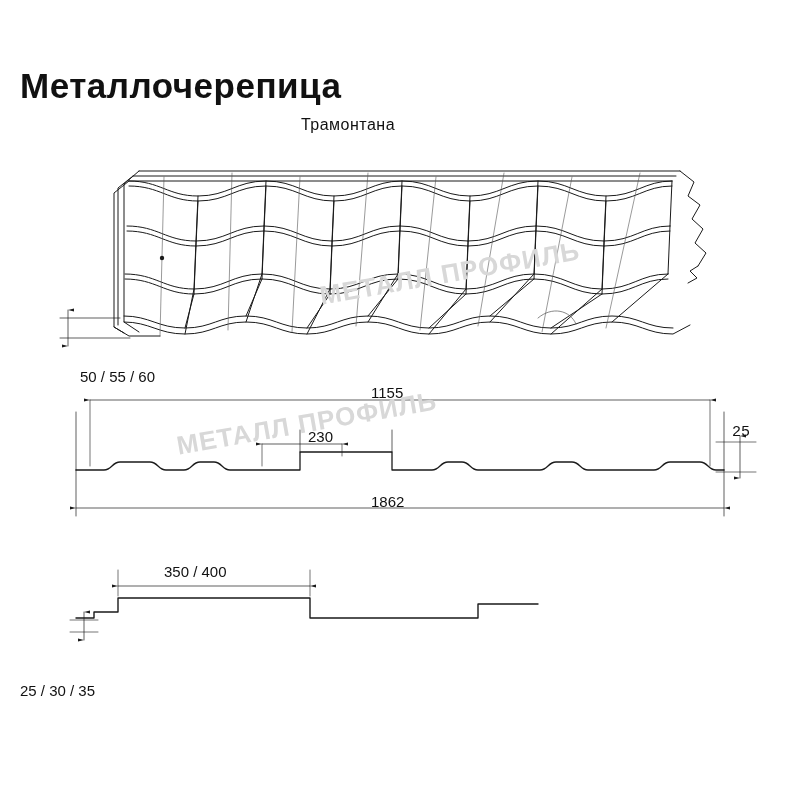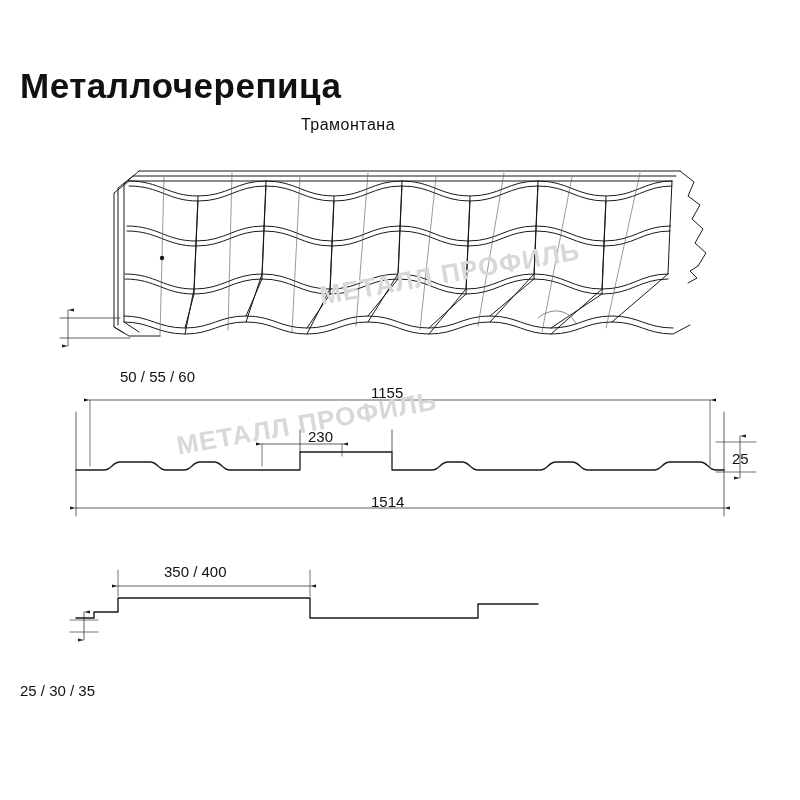--- a/index.html
+++ b/index.html
@@ -321,19 +321,19 @@
     <path d="M84,612 L84,640" stroke-width="0.7" marker-start="url(#arrU)" marker-end="url(#arrD)"></path>
   </g>
 </svg>
 
 <div class="title-main">Металлочерепица</div>
 <div class="title-sub">Трамонтана</div>
 
 <div class="wm wm-1">МЕТАЛЛ ПРОФИЛЬ</div>
 <div class="wm wm-2">МЕТАЛЛ ПРОФИЛЬ</div>
 
-<div class="dim-label" style="left:80px; top:368px;margin-left:40px;">50 / 55 / 60</div>
+<div class="dim-label" style="left:80px; top:368px;">50 / 55 / 60</div>
 <div class="dim-label" style="left:371px; top:384px;">1155</div>
 <div class="dim-label" style="left:308px; top:428px;text-align:center;">230</div>
-<div class="dim-label" style="left:732px; top:450px;">25</div>
-<div class="dim-label" style="left:371px; top:493px;">1514</div>
+<div class="dim-label" style="left:732px; top:424px;font-family:Liberation Mono, monospace;">25</div>
+<div class="dim-label" style="left:371px; top:493px;">1862</div>
 <div class="dim-label" style="left:164px; top:563px;">350 / 400</div>
 <div class="dim-label" style="left:20px; top:637px;margin-top:45px;">25 / 30 / 35</div>
 
 </body></html>

